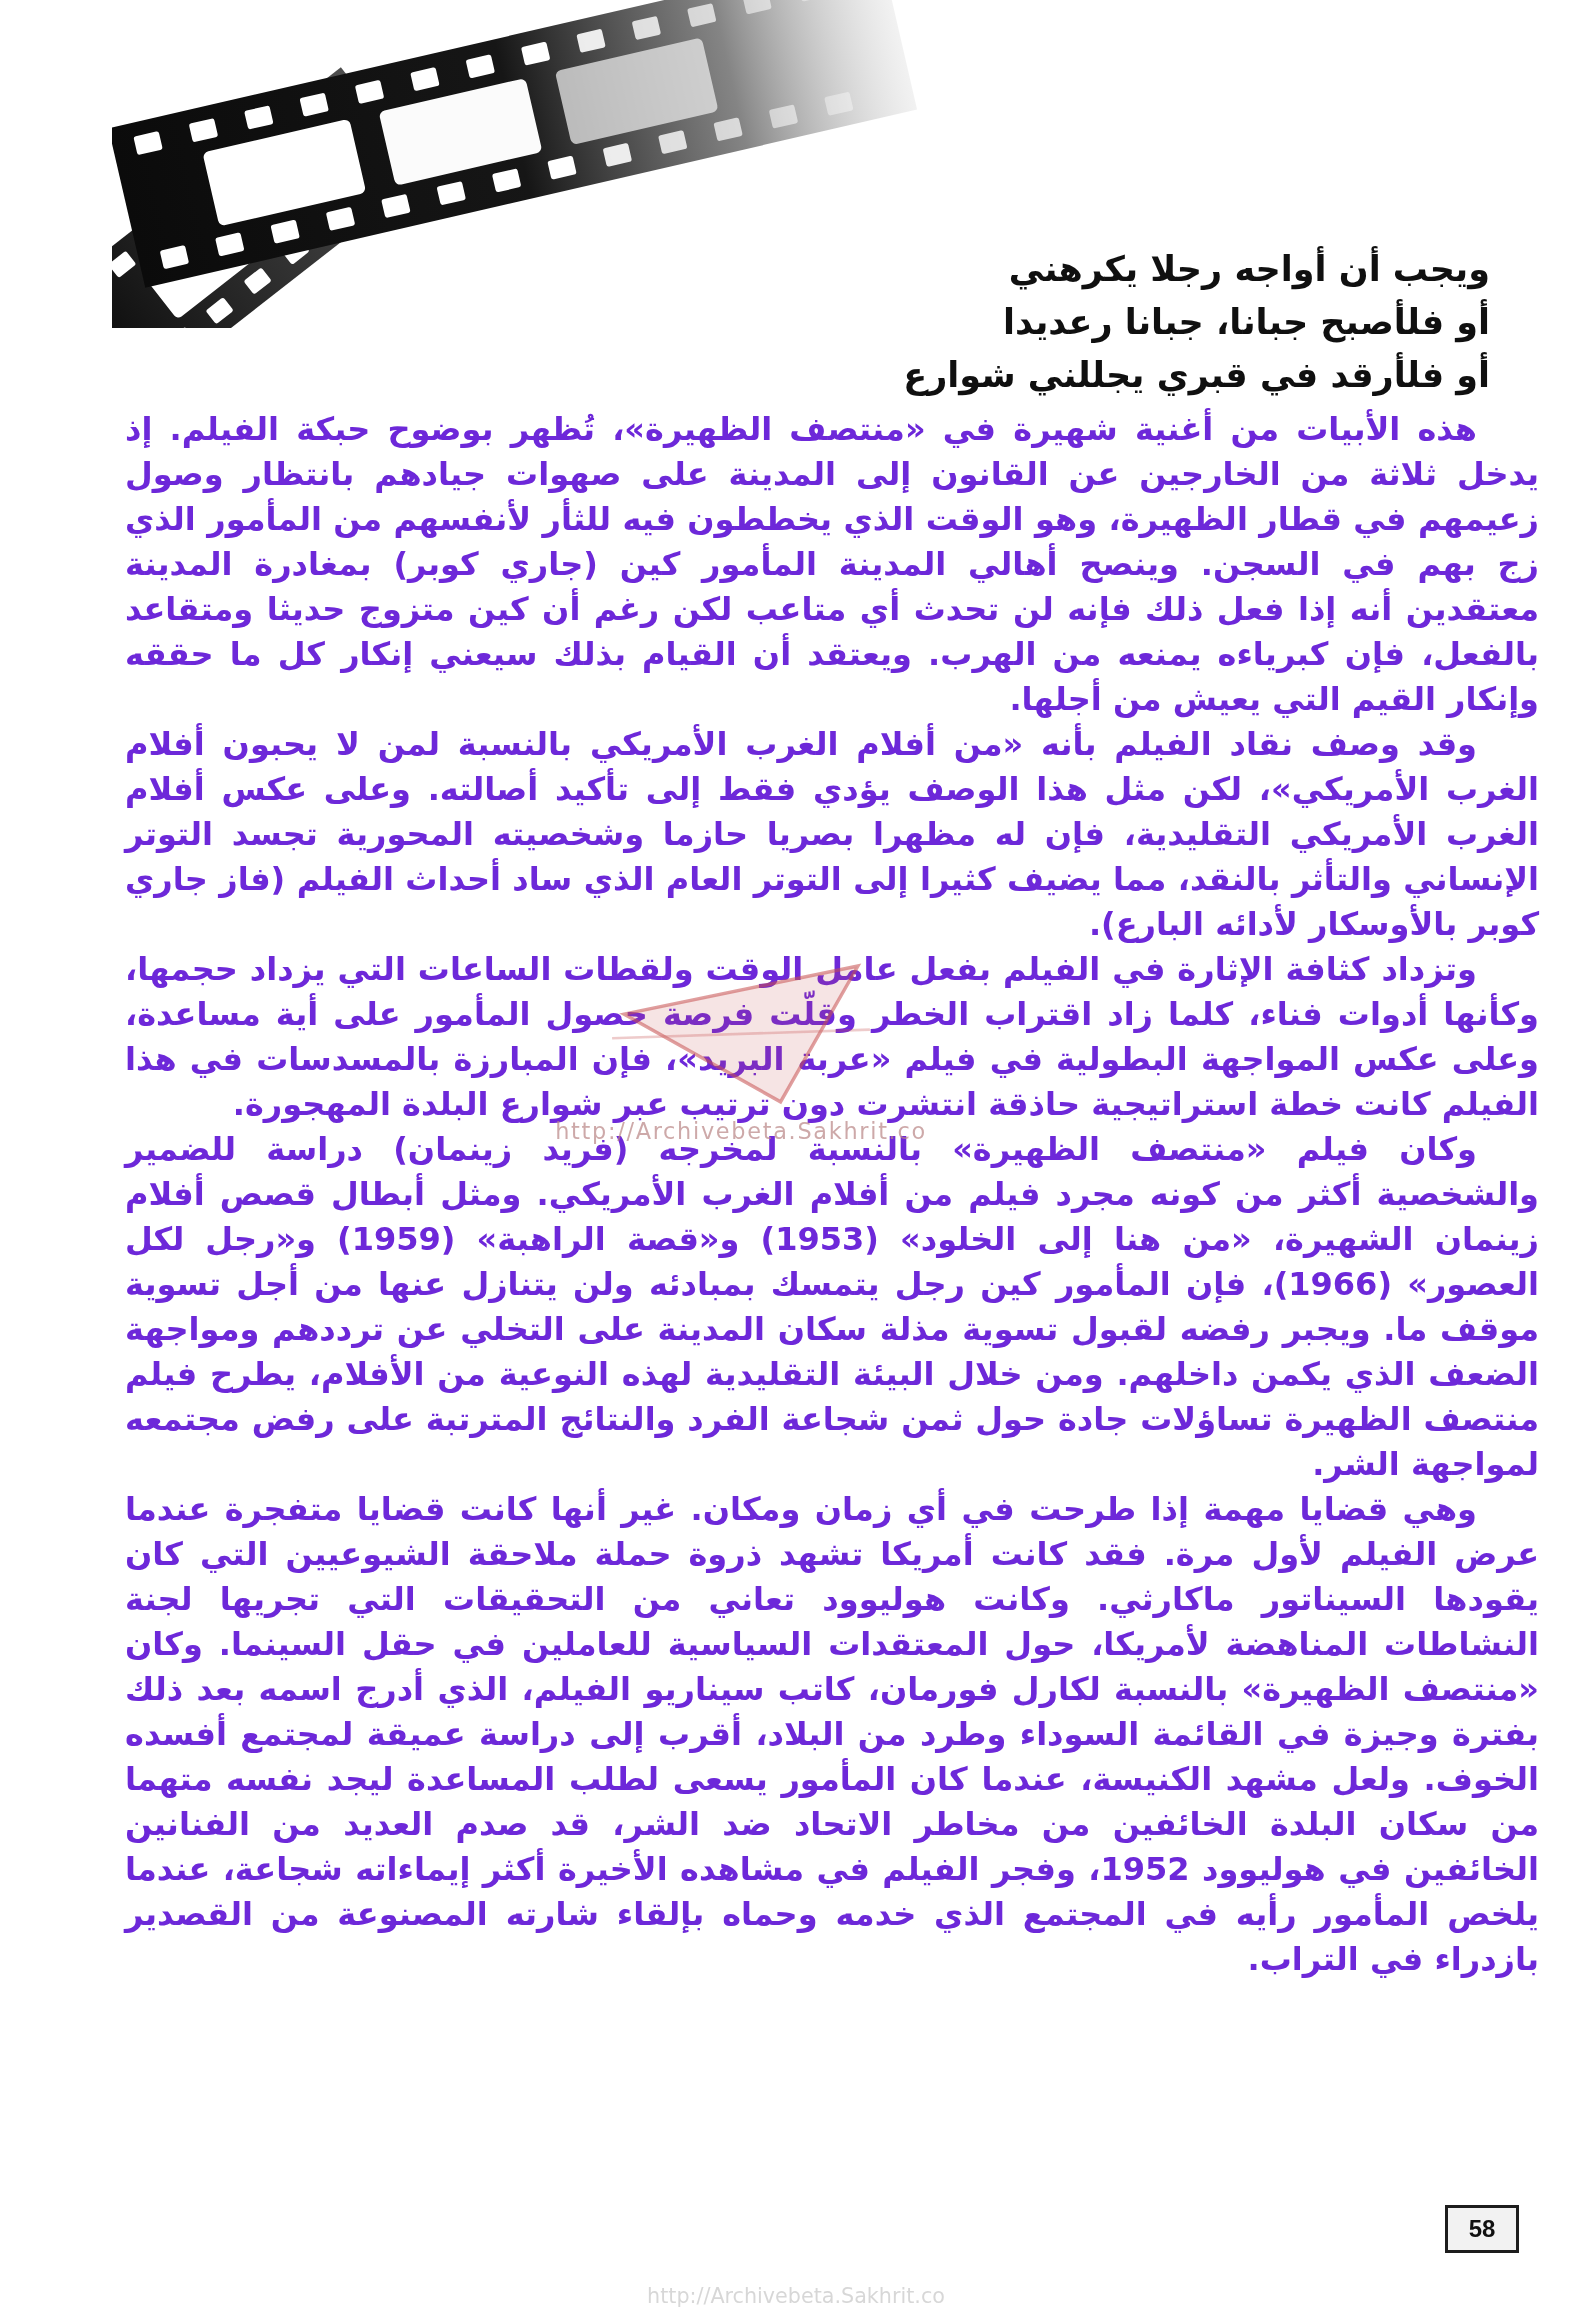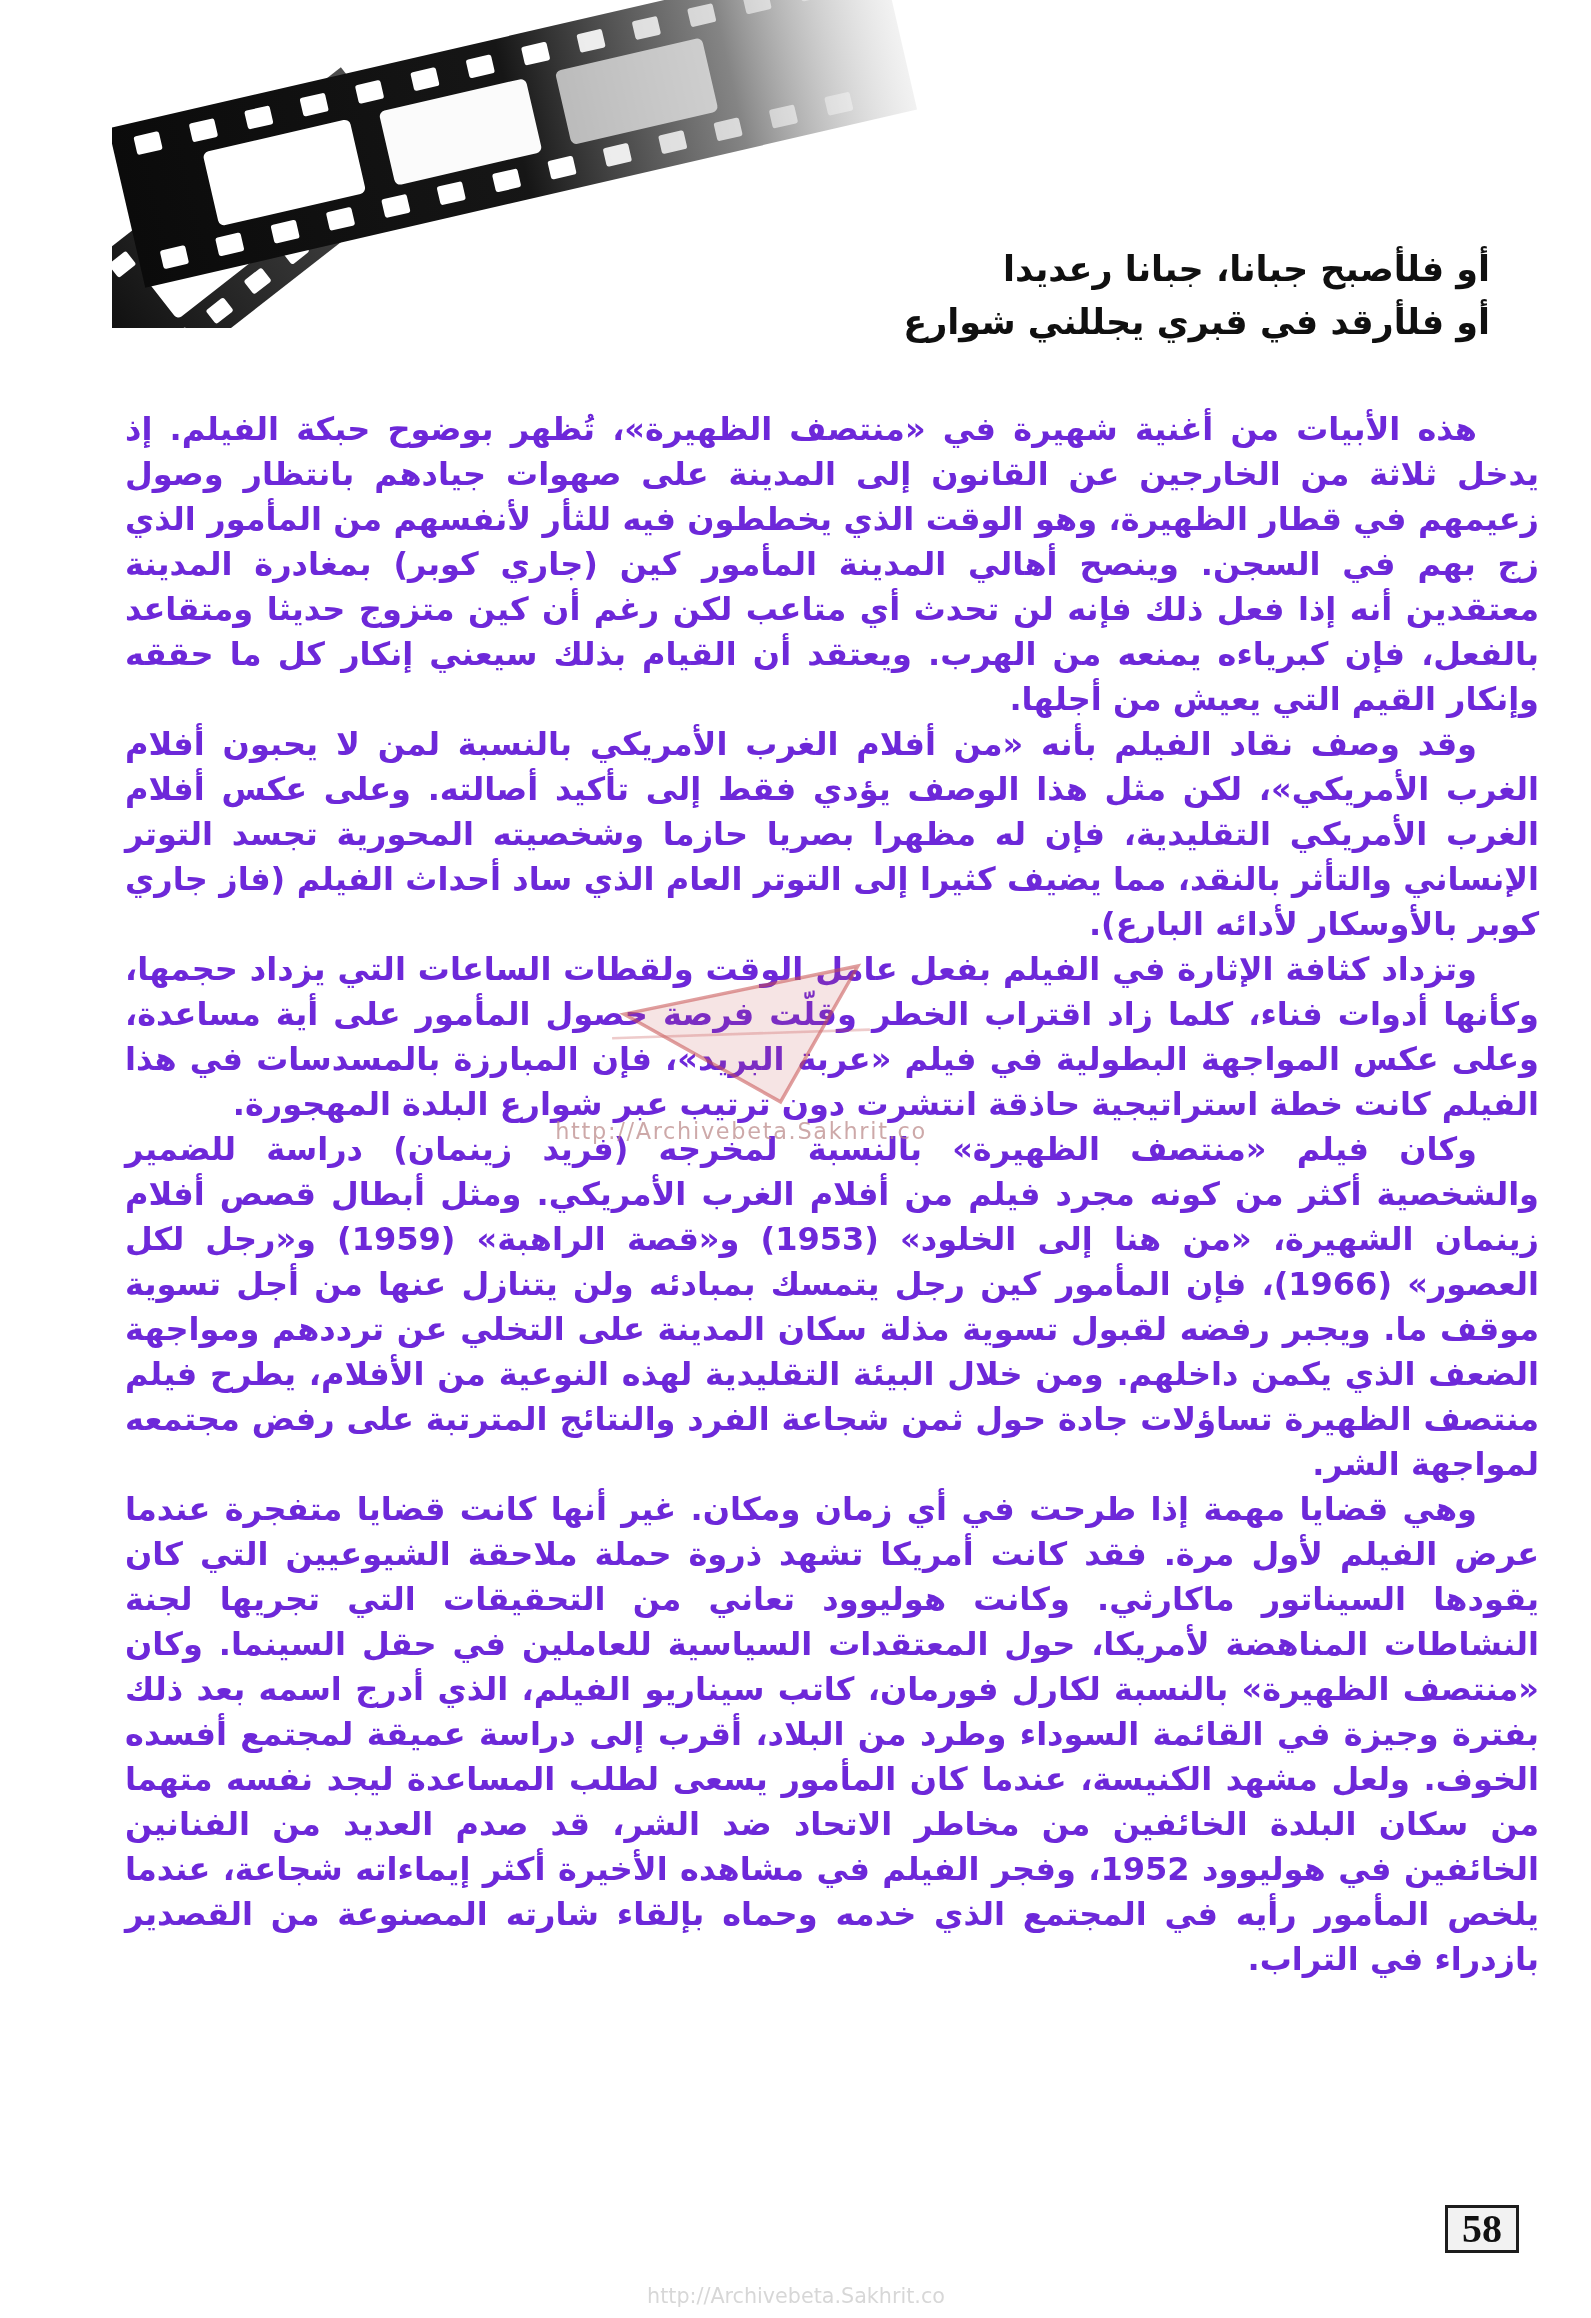--- a/index.html
+++ b/index.html
@@ -110,22 +110,22 @@
     width: 74px;
     height: 48px;
     border: 3.4px solid #1d1d1d;
     background: #f2f2f2;
     display: flex;
     align-items: center;
     justify-content: center;
     box-sizing: border-box;
   }
   .page-number {
-    font-family: Liberation Serif, serif;
-    font-size: 40px;
+    font-family: Liberation Sans, sans-serif;
+    font-size: 24px;
     font-weight: 700;
     color: #111;
     line-height: 1;
   }
 </style>
 </head>
 <body>
 
 <div class="page">
 
@@ -197,20 +197,21 @@
           <rect x="838" y="292" width="30" height="22" rx="3" opacity="0.4"></rect>
         </g>
         <rect x="120" y="192" width="175" height="88" rx="7" fill="#ffffff"></rect>
         <rect x="330" y="192" width="175" height="88" rx="7" fill="#fbfbfb"></rect>
         <rect x="540" y="192" width="175" height="88" rx="7" fill="#e9e9e9" opacity="0.75"></rect>
       </g>
     </svg>
   </div>
 
   <div class="poem">
+    <div>ويجب أن أواجه رجلا يكرهني</div>
     <div>أو فلأصبح جبانا، جبانا رعديدا</div>
     <div>أو فلأرقد في قبري يجللني شوارع</div>
   </div>
 
   <div class="body-text">
     <p>هذه الأبيات من أغنية شهيرة في «منتصف الظهيرة»، تُظهر بوضوح حبكة الفيلم. إذ يدخل ثلاثة من الخارجين عن القانون إلى المدينة على صهوات جيادهم بانتظار وصول زعيمهم في قطار الظهيرة، وهو الوقت الذي يخططون فيه للثأر لأنفسهم من المأمور الذي زج بهم في السجن. وينصح أهالي المدينة المأمور كين (جاري كوبر) بمغادرة المدينة معتقدين أنه إذا فعل ذلك فإنه لن تحدث أي متاعب لكن رغم أن كين متزوج حديثا ومتقاعد بالفعل، فإن كبرياءه يمنعه من الهرب. ويعتقد أن القيام بذلك سيعني إنكار كل ما حققه وإنكار القيم التي يعيش من أجلها.</p>
     <p>وقد وصف نقاد الفيلم بأنه «من أفلام الغرب الأمريكي بالنسبة لمن لا يحبون أفلام الغرب الأمريكي»، لكن مثل هذا الوصف يؤدي فقط إلى تأكيد أصالته. وعلى عكس أفلام الغرب الأمريكي التقليدية، فإن له مظهرا بصريا حازما وشخصيته المحورية تجسد التوتر الإنساني والتأثر بالنقد، مما يضيف كثيرا إلى التوتر العام الذي ساد أحداث الفيلم (فاز جاري كوبر بالأوسكار لأدائه البارع).</p>
     <p>وتزداد كثافة الإثارة في الفيلم بفعل عامل الوقت ولقطات الساعات التي يزداد حجمها، وكأنها أدوات فناء، كلما زاد اقتراب الخطر وقلّت فرصة حصول المأمور على أية مساعدة، وعلى عكس المواجهة البطولية في فيلم «عربة البريد»، فإن المبارزة بالمسدسات في هذا الفيلم كانت خطة استراتيجية حاذقة انتشرت دون ترتيب عبر شوارع البلدة المهجورة.</p>
     <p>وكان فيلم «منتصف الظهيرة» بالنسبة لمخرجه (فريد زينمان) دراسة للضمير والشخصية أكثر من كونه مجرد فيلم من أفلام الغرب الأمريكي. ومثل أبطال قصص أفلام زينمان الشهيرة، «من هنا إلى الخلود» (1953) و«قصة الراهبة» (1959) و«رجل لكل العصور» (1966)، فإن المأمور كين رجل يتمسك بمبادئه ولن يتنازل عنها من أجل تسوية موقف ما. ويجبر رفضه لقبول تسوية مذلة سكان المدينة على التخلي عن ترددهم ومواجهة الضعف الذي يكمن داخلهم. ومن خلال البيئة التقليدية لهذه النوعية من الأفلام، يطرح فيلم منتصف الظهيرة تساؤلات جادة حول ثمن شجاعة الفرد والنتائج المترتبة على رفض مجتمعه لمواجهة الشر.</p>
     <p>وهي قضايا مهمة إذا طرحت في أي زمان ومكان. غير أنها كانت قضايا متفجرة عندما عرض الفيلم لأول مرة. فقد كانت أمريكا تشهد ذروة حملة ملاحقة الشيوعيين التي كان يقودها السيناتور ماكارثي. وكانت هوليوود تعاني من التحقيقات التي تجريها لجنة النشاطات المناهضة لأمريكا، حول المعتقدات السياسية للعاملين في حقل السينما. وكان «منتصف الظهيرة» بالنسبة لكارل فورمان، كاتب سيناريو الفيلم، الذي أدرج اسمه بعد ذلك بفترة وجيزة في القائمة السوداء وطرد من البلاد، أقرب إلى دراسة عميقة لمجتمع أفسده الخوف. ولعل مشهد الكنيسة، عندما كان المأمور يسعى لطلب المساعدة ليجد نفسه متهما من سكان البلدة الخائفين من مخاطر الاتحاد ضد الشر، قد صدم العديد من الفنانين الخائفين في هوليوود 1952، وفجر الفيلم في مشاهده الأخيرة أكثر إيماءاته شجاعة، عندما يلخص المأمور رأيه في المجتمع الذي خدمه وحماه بإلقاء شارته المصنوعة من القصدير بازدراء في التراب.</p>

